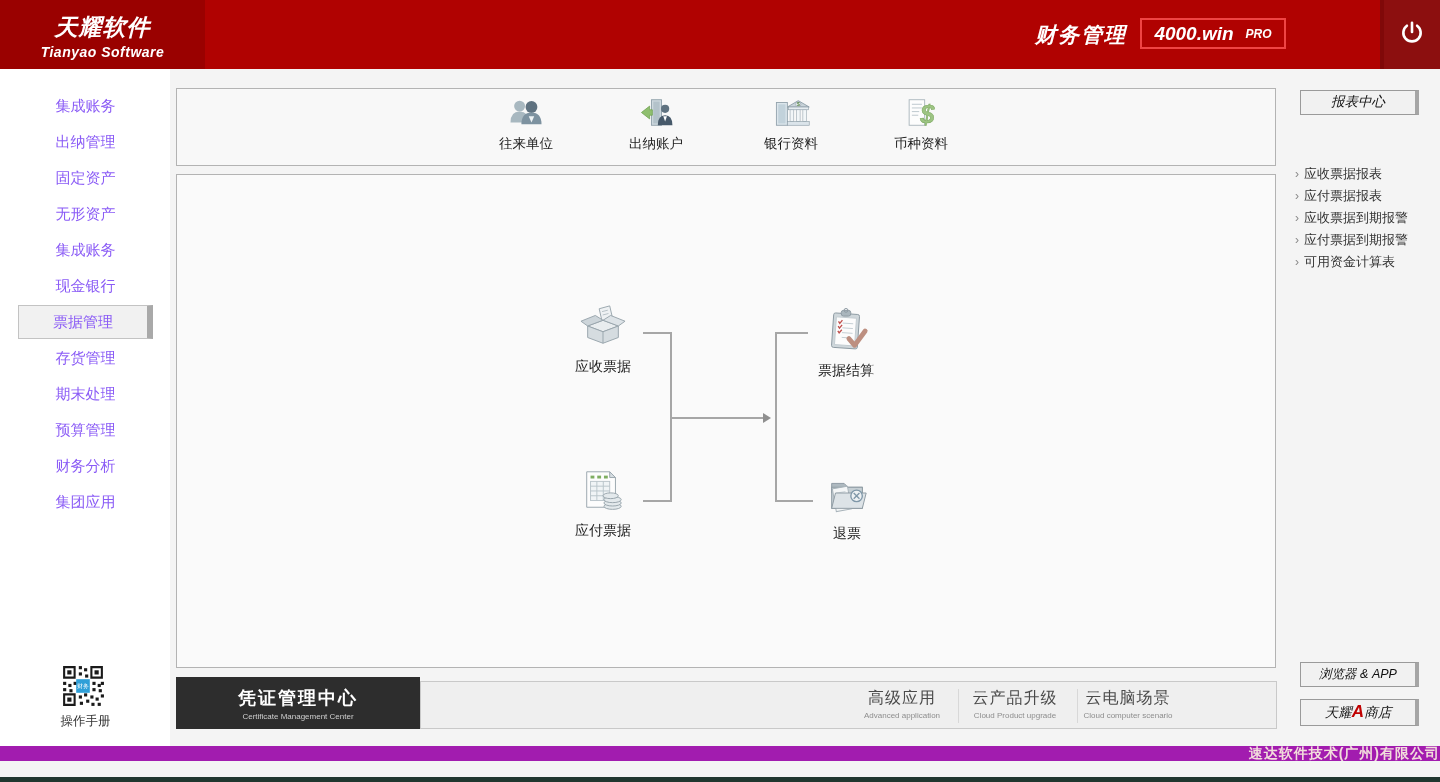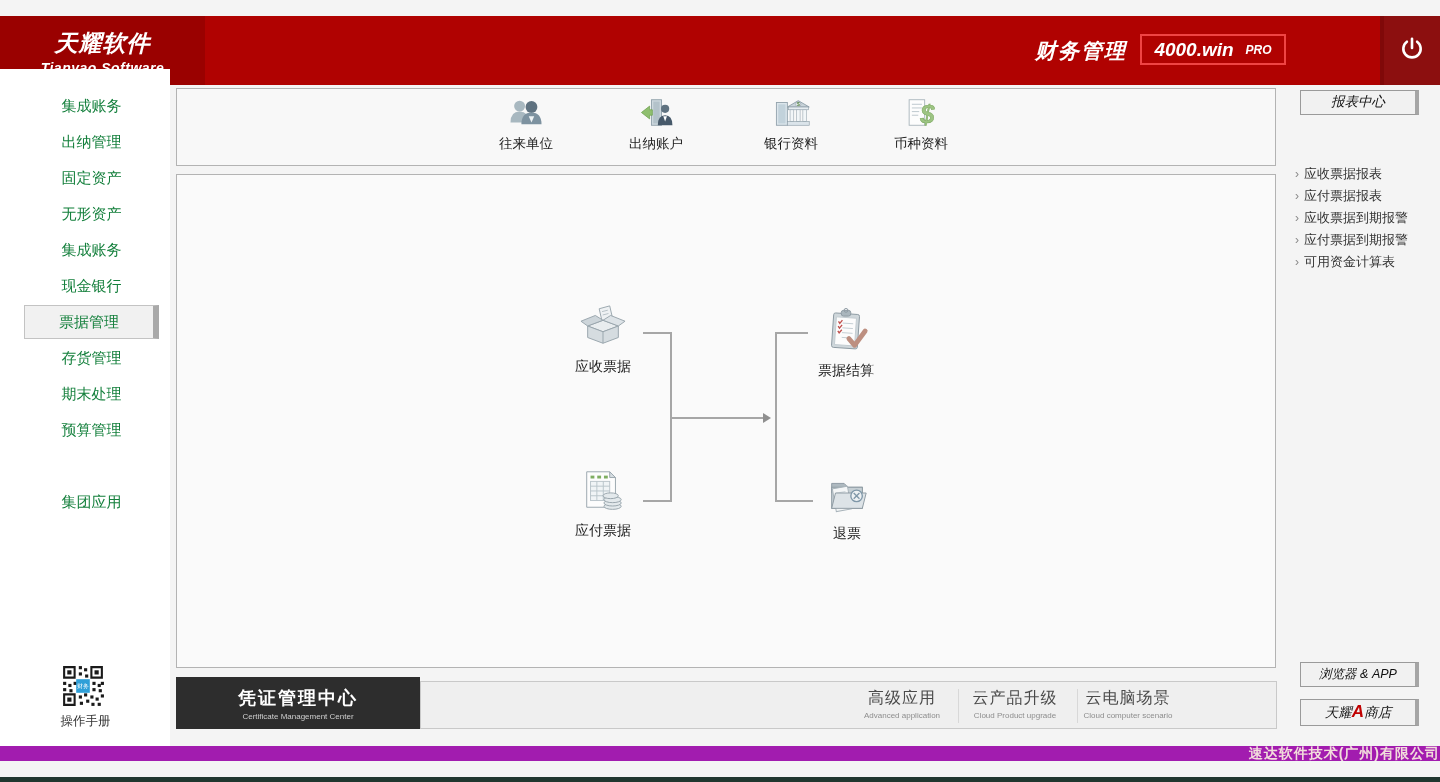--- a/index.html
+++ b/index.html
@@ -1,33 +1,33 @@
 <!DOCTYPE html>
 <html><head>
 <meta charset="utf-8">
 <style>
   * { margin:0; padding:0; box-sizing:border-box; }
   html,body { background:#cfcfcf; }
   body { font-family:"Liberation Sans","DejaVu Sans",sans-serif; }
   .page { position:relative; width:1440px; height:782px; background:#f4f4f4; overflow:hidden; }
 
   
-  .header { position:absolute; left:0; top:16px; width:1440px; height:69px; background:#b00201; }
+  .header { position:absolute; left:0; top:0; width:1440px; height:69px; background:#b00201; }
   .header-logo { position:absolute; left:0; top:0; width:205px; height:69px; background:#9a0100; text-align:center; }
   .logo-title { color:#fff; font-weight:bold; font-style:italic; font-size:23px; letter-spacing:1px; margin-top:12px; }
   .logo-sub { color:#fff; font-weight:bold; font-style:italic; font-size:14px; letter-spacing:0.5px; margin-top:1px; }
   .app-title { position:absolute; left:1035px; top:21px; color:#fff; font-weight:bold; font-style:italic; font-size:21px; letter-spacing:2px; }
   .version-box { position:absolute; left:1140px; top:18px; width:146px; height:31px; border:2px solid #ef4444; display:flex; align-items:center; justify-content:center; gap:12px; color:#fff; font-style:italic; }
   .version-main { font-size:19px; font-weight:bold; }
   .version-pro { font-size:12px; font-weight:bold; }
   .power-area { position:absolute; right:0; top:0; width:60px; height:69px; background:#8c0f0f; border-left:4px solid #800909; display:flex; align-items:center; justify-content:center; cursor:pointer; }
 
   
   .sidebar { position:absolute; left:0; top:69px; width:170px; height:677px; background:#ffffff; }
-  .side-item { position:absolute; left:24px; width:135px; height:34px; line-height:34px; text-align:center; font-size:15px; color:#15803d; cursor:pointer; }
+  .side-item { position:absolute; left:18px; width:135px; height:34px; line-height:34px; text-align:center; font-size:15px; color:#8b5cf6; cursor:pointer; }
   .side-item.selected { background:#f1f1f1; border:1px solid #c3c3c3; border-right:6px solid #a9a9a9; line-height:32px; }
   .qr-wrap { position:absolute; left:61px; top:595px; width:44px; }
   .manual-label { position:absolute; left:18px; top:644px; width:135px; text-align:center; font-size:12.5px; color:#333; cursor:pointer; }
 
   
   .toolbar-box { position:absolute; left:176px; top:88px; width:1100px; height:78px; background:#f8f8f8; border:1px solid #b3b3b3; }
   .tool-item { position:absolute; top:8px; width:96px; display:flex; flex-direction:column; align-items:center; gap:3px; cursor:pointer; }
   .tool-item .tlabel { font-size:13.5px; color:#1d1d1d; }
   .canvas-box { position:absolute; left:176px; top:174px; width:1100px; height:494px; background:#fafafa; border:1px solid #b3b3b3; }
 
@@ -88,20 +88,21 @@
     <div class="side-item" style="top:20px">集成账务</div>
     <div class="side-item" style="top:56px">出纳管理</div>
     <div class="side-item" style="top:92px">固定资产</div>
     <div class="side-item" style="top:128px">无形资产</div>
     <div class="side-item" style="top:164px">集成账务</div>
     <div class="side-item" style="top:200px">现金银行</div>
     <div class="side-item selected" style="top:236px">票据管理</div>
     <div class="side-item" style="top:272px">存货管理</div>
     <div class="side-item" style="top:308px">期末处理</div>
     <div class="side-item" style="top:344px">预算管理</div>
+    <div class="side-item" style="top:380px">财务分析</div>
     <div class="side-item" style="top:416px">集团应用</div>
 
     <div class="qr-wrap">
       <svg viewBox="0 0 42 42" width="44" height="44">
         <rect width="42" height="42" fill="#ffffff"></rect>
         <g fill="#1a1a1a">
           <path d="M2 2 h12 v12 h-12 z M4 4 v8 h8 v-8 z" fill-rule="evenodd"></path>
             <rect x="6" y="6" width="4" height="4"></rect>
           <path d="M28 2 h12 v12 h-12 z M30 4 v8 h8 v-8 z" fill-rule="evenodd"></path>
             <rect x="32" y="6" width="4" height="4"></rect>

